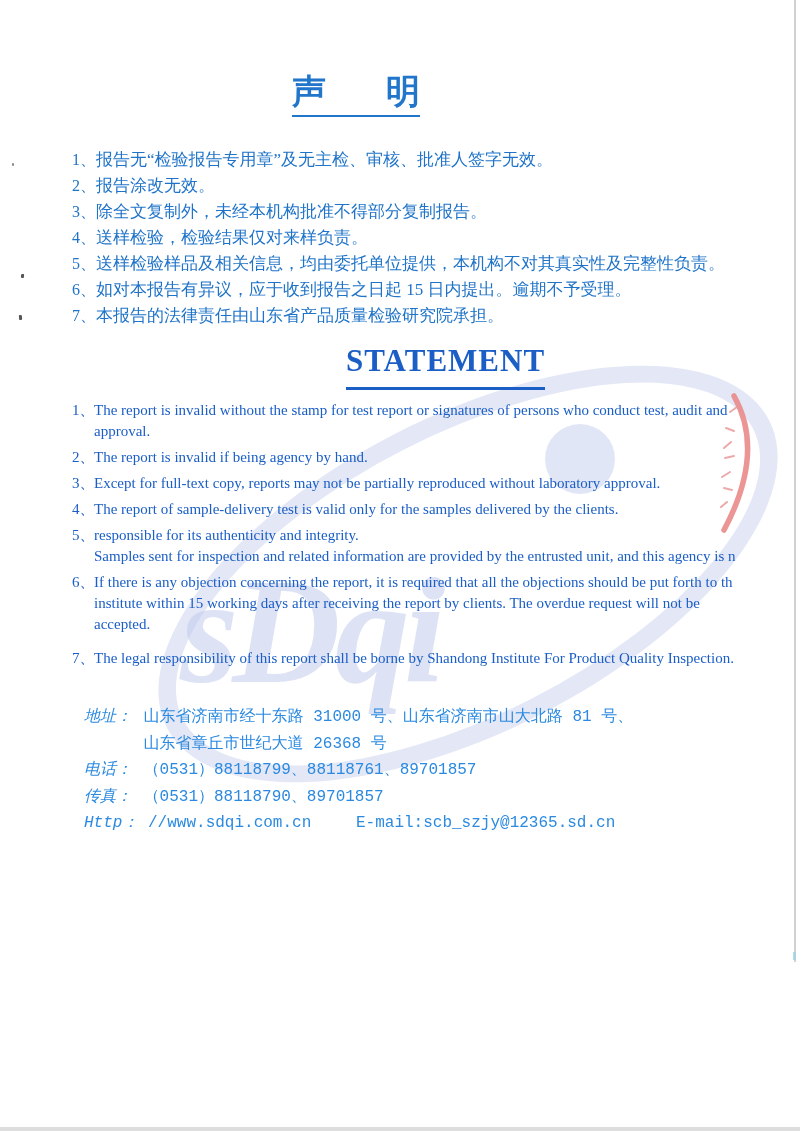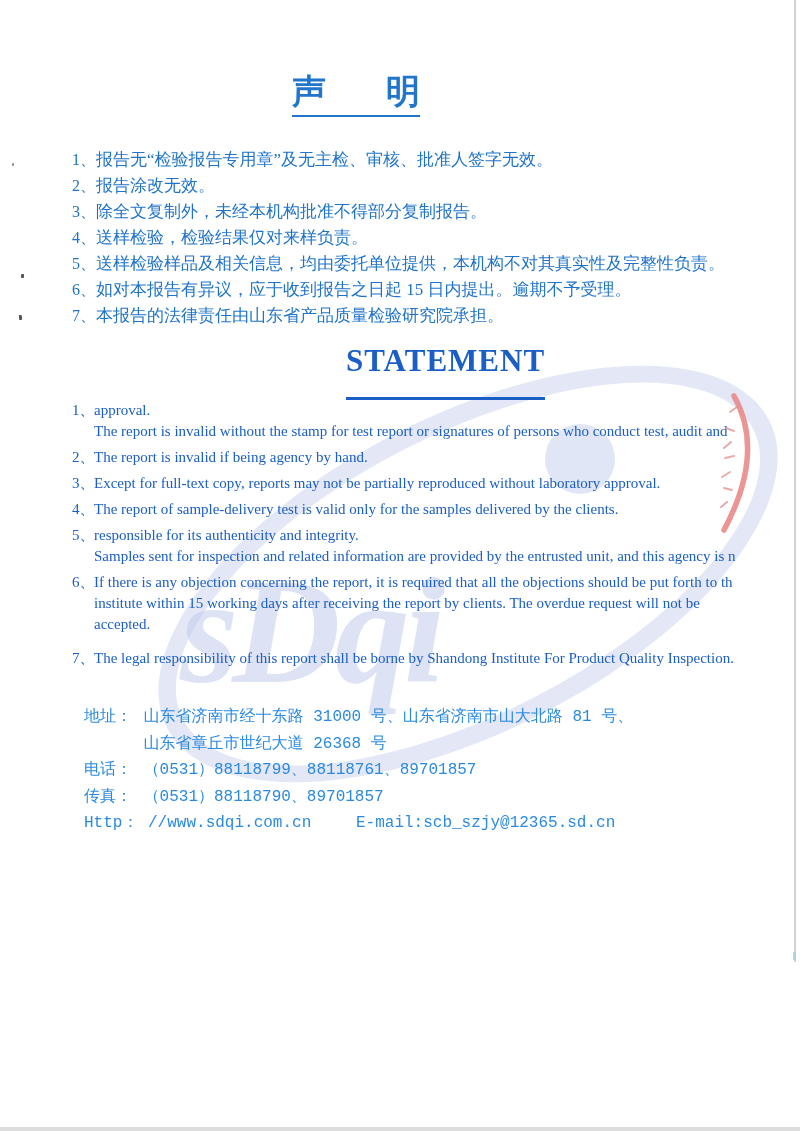--- a/index.html
+++ b/index.html
@@ -35,40 +35,40 @@
   .cn-list{
     position:absolute;left:72px;top:147px;width:690px;z-index:1;
     color:#1f73c8;font-size:17px;
   }
   .cn-item{display:flex;line-height:26px;}
   .cn-item .num{width:24px;flex:0 0 24px;font-size:16px;}
   
   .en-title{
     position:absolute;left:346px;top:344px;z-index:1;
     font-size:31px;line-height:34px;font-weight:bold;letter-spacing:1px;
-    color:#1b5fc6;border-bottom:3px solid #1b5fc6;padding-bottom:19px;
+    color:#1b5fc6;border-bottom:3px solid #1b5fc6;padding-bottom:9px;
   }
   
   .en-list{
     position:absolute;left:72px;top:400px;width:728px;z-index:1;
     color:#1a5ec6;font-size:15px;
   }
   .en-item{display:flex;margin-bottom:5px;}
   .en-item .num{width:22px;flex:0 0 22px;font-size:15px;line-height:21px;}
   .en-item .lines{flex:1;min-width:0;}
   .en-item .lines div{line-height:21px;white-space:nowrap;overflow:hidden;}
   .en-item.last{margin-top:13px;}
   
   .contact{
     position:absolute;left:84px;top:708px;width:640px;z-index:1;
     color:#2b8ae0;font-size:16px;
     font-family:"Liberation Mono","DejaVu Sans Mono",monospace;
   }
   .contact-row{line-height:18px;margin-bottom:8px;position:relative;height:18.5px;}
-  .clabel{display:inline-block;min-width:50px;}
+  .clabel{display:inline-block;min-width:50px;font-style:italic;}
   .email{position:absolute;left:272px;top:0;}
   
   .stamp{position:absolute;left:700px;top:390px;z-index:2;opacity:0.9;}
   
   .edge-v{position:absolute;left:794px;top:0;width:2px;height:962px;background:#c6c6c6;opacity:0.8;z-index:3;}
   .edge-v-tick{position:absolute;left:793px;top:952px;width:3px;height:8px;background:#9fd4e2;opacity:0.8;z-index:3;}
   .edge-b{position:absolute;left:0;top:1127px;width:800px;height:4px;background:#d9d9d9;opacity:0.9;z-index:3;}
   .speck{position:absolute;background:#555;z-index:3;border-radius:1px;}
   .speck.s1{left:21px;top:274px;width:3px;height:4px;transform:rotate(8deg);}
   .speck.s2{left:19px;top:315px;width:3px;height:5px;transform:rotate(-6deg);}
@@ -120,22 +120,22 @@
       <span class="txt">本报告的法律责任由山东省产品质量检验研究院承担。</span>
     </div>
   </div>
 
   <div class="en-title">STATEMENT</div>
 
   <div class="en-list">
     <div class="en-item">
       <span class="num">1、</span>
       <div class="lines">
+        <div>The report is invalid without the stamp for test report or signatures of persons who conduct test, audit and</div>
         <div>approval.</div>
-        <div>The report is invalid without the stamp for test report or signatures of persons who conduct test, audit and</div>
       </div>
     </div>
     <div class="en-item">
       <span class="num">2、</span>
       <div class="lines">
         <div>The report is invalid if being agency by hand.</div>
       </div>
     </div>
     <div class="en-item">
       <span class="num">3、</span>

